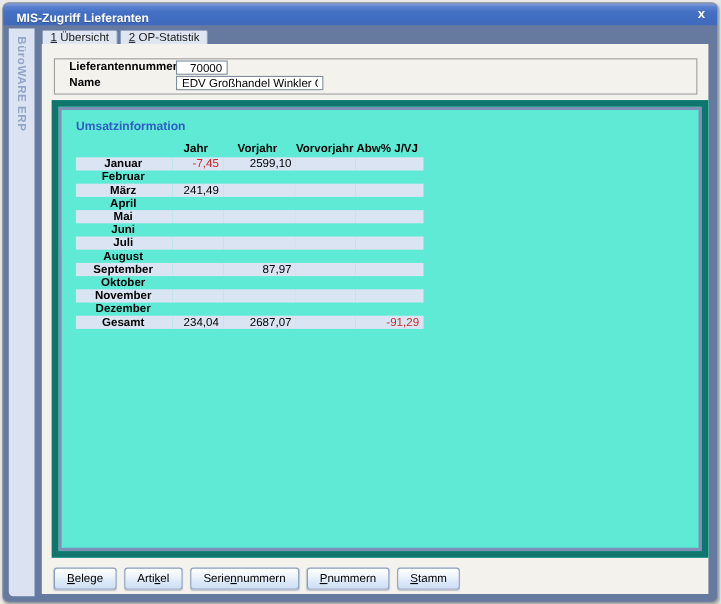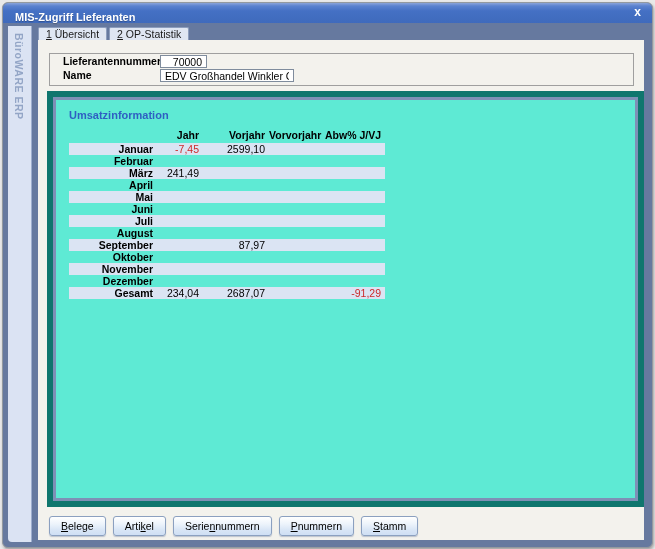--- a/index.html
+++ b/index.html
@@ -48,24 +48,24 @@
   
   .contentbox{position:absolute;left:9px;top:51px;width:585px;height:404px;
     background:#5eead4;border:6px solid #0f766e;box-shadow:inset 0 0 0 3px #7e90b6;}
   .rpt-heading{position:absolute;left:16px;top:12px;font-size:11px;font-weight:bold;
     color:var(--heading,#2f5fc2);}
   table.rpt{position:absolute;left:16px;top:30px;border-collapse:collapse;table-layout:fixed;
     width:316px;font-size:10.5px;color:#000;}
   table.rpt col.c-month{width:88px;} table.rpt col.c-jahr{width:46px;}
   table.rpt col.c-vorjahr{width:66px;} table.rpt col.c-vvj{width:54px;}
   table.rpt col.c-abw{width:62px;}
-  table.rpt th{font-weight:bold;height:15px;padding:0 4px 1px 0;text-align:right;white-space:nowrap;}
+  table.rpt th{font-weight:bold;height:15px;padding:0 4px 1px 0;white-space:nowrap;}
   table.rpt th.month{text-align:left;padding-left:2px;}
   table.rpt td{height:12px;line-height:12px;padding:0 4px 0 0;text-align:right;white-space:nowrap;}
-  table.rpt td.month{text-align:right;font-weight:bold;padding-left:2px;margin-left:31px;}
+  table.rpt td.month{text-align:center;font-weight:bold;padding-left:2px;margin-left:31px;}
   table.rpt tbody tr:nth-child(odd){background:var(--stripe,#dbe4f3);}
   table.rpt td.neg{color:var(--neg,#cc2a2a);}
 
   
   .btnrow{position:absolute;left:11px;top:476px;display:flex;gap:7px;}
   .btn{height:20px;padding:0 11px;font-family:"Liberation Sans",sans-serif;font-size:10.5px;color:#000;
     background:linear-gradient(to bottom,#ffffff 0,#ecf3fb 40%,#d9e6f6 70%,#cfdff4 100%);
     border:1px solid #8ba0c0;border-radius:3px;box-shadow:0 1px 1px rgba(90,110,150,.35);
     cursor:default;white-space:nowrap;}
   .btn .accel{text-decoration:underline;}

